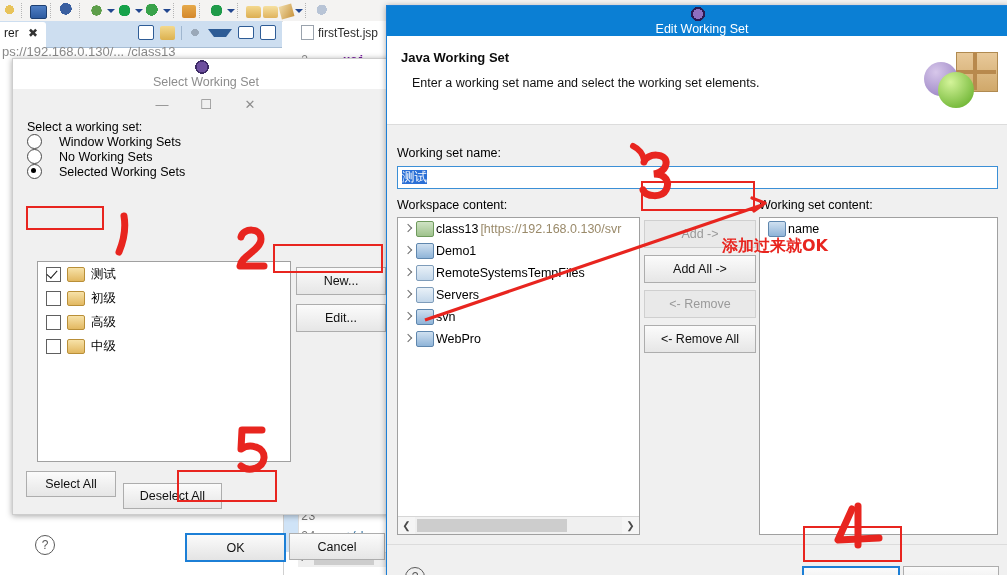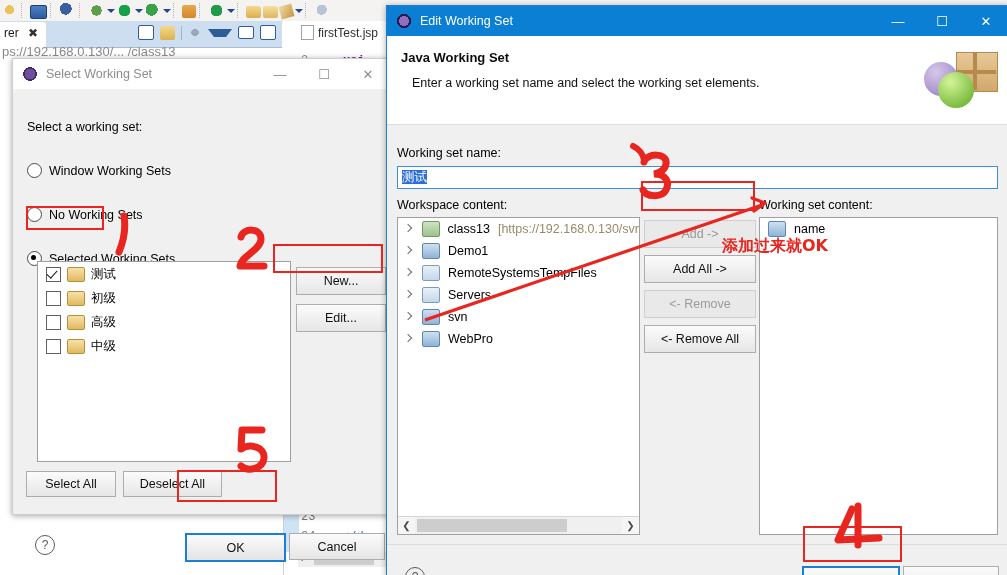--- a/index.html
+++ b/index.html
@@ -21,33 +21,33 @@
   .view-icons{position:absolute;right:6px;top:4px;display:flex;align-items:center;gap:6px;}
   .editor-tabarea{position:absolute;left:283px;top:21px;width:724px;height:26px;background:#ffffff;border-bottom:1px solid #d8d8d8;}
   .editor-tab{position:absolute;left:18px;top:4px;font-size:12px;color:#2f2f2f;display:flex;align-items:center;gap:4px;}
   .code-bg{position:absolute;left:283px;top:47px;width:724px;height:528px;background:#ffffff;}
   .code-line{position:absolute;font-family:"Liberation Mono","DejaVu Sans Mono",monospace;font-size:12px;}
   .ruler{position:absolute;background:#f0f0f0;border-right:1px solid #ddd;}
   .url-ghost{position:absolute;left:2px;top:44px;font-size:13px;color:#8a8a8a;white-space:nowrap;}
 
   
   .dialog{position:absolute;background:#f0f0f0;box-shadow:0 1px 6px rgba(0,0,0,.35);}
-  .titlebar{display:flex;align-items:center;height:30px;padding:0 0 0 9px;}
+  .titlebar{display:flex;align-items:center;height:30px;padding:0 0 0 9px;flex-direction:column;}
   .titlebar .t-icon{width:16px;height:16px;margin-right:8px;flex:0 0 auto;}
   .titlebar .t-text{flex:1;font-size:12.5px;}
   .winbtns{display:flex;align-items:center;height:30px;}
   .winbtn{width:44px;height:30px;display:flex;align-items:center;justify-content:center;font-size:13px;}
 
   
   #sws{left:12px;top:58px;width:377px;height:455px;background:#f0f0f0;border:1px solid #cdcdcd;}
   #sws .titlebar{background:#ffffff;color:#8d8d8d;border-bottom:1px solid #f0f0f0;}
   #sws .winbtn{color:#8d8d8d;}
   .sws-body{position:relative;padding:30px 14px 0 14px;}
   .lbl{font-size:12.5px;color:#000;}
-  .radio-row{display:flex;align-items:center;margin-top:29px;gap:7px;font-size:12.5px;}
+  .radio-row{display:flex;align-items:center;margin-top:0;gap:17px;font-size:12.5px;}
   .radio{width:13px;height:13px;border-radius:50%;border:1px solid #4a4a4a;background:#fff;position:relative;flex:0 0 auto;}
   .radio.on:after{content:"";position:absolute;left:3px;top:3px;width:5px;height:5px;border-radius:50%;background:#000;}
   .list-wrap{position:absolute;left:24px;top:202px;width:252px;height:199px;background:#fff;border:1px solid #a0a0a0;}
   .cbrow{display:flex;align-items:center;height:24px;padding-left:8px;gap:6px;font-size:12.5px;}
   .cbox{width:13px;height:13px;border:1px solid #606060;background:#fff;position:relative;flex:0 0 auto;}
   .cbox.on:after{content:"";position:absolute;left:2px;top:0px;width:5px;height:9px;border:solid #1a1a1a;border-width:0 1.6px 1.6px 0;transform:rotate(42deg);}
   .folder-ico{width:16px;height:13px;position:relative;flex:0 0 auto;}
   .btn{background:linear-gradient(#fbfbfb,#e6e6e6);border:1px solid #adadad;font-size:12.5px;color:#111;
        display:flex;align-items:center;justify-content:center;font-family:inherit;text-align:right;}
   .btn.disabled{color:#9a9a9a;background:#e9e9e9;border:1px solid #cfcfcf;}
@@ -57,21 +57,21 @@
   #ews{left:386px;top:5px;width:621px;height:570px;background:#f0f0f0;border:1px solid #1c7fd6;}
   #ews .titlebar{background:#0b7fd4;color:#ffffff;}
   #ews .winbtn{color:#ffffff;}
   .ews-head{height:88px;background:#fff;border-bottom:1px solid #dcdcdc;position:relative;}
   .ews-title{position:absolute;left:14px;top:14px;font-size:13px;font-weight:bold;color:#0d0d0d;}
   .ews-sub{position:absolute;left:25px;top:40px;font-size:12.5px;color:#111;}
   .ews-body{position:relative;height:calc(100% - 88px);background:#f0f0f0;}
   .txtfield{position:absolute;background:#fff;border:1px solid #3b8fd6;font-size:12.5px;padding:2px 4px;box-sizing:border-box;}
   .sel-text{background:#2a6fd6;color:#fff;}
   .treebox{position:absolute;background:#fff;border:1px solid #a0a0a0;box-sizing:border-box;overflow:hidden;}
-  .trow{display:flex;align-items:center;height:22px;padding-left:5px;gap:8px;font-size:12.5px;white-space:nowrap;}
+  .trow{display:flex;align-items:center;height:22px;padding-left:5px;gap:2px;font-size:12.5px;white-space:nowrap;}
   .chev{width:11px;height:11px;position:relative;flex:0 0 auto;}
   .chev:after{content:"";position:absolute;left:2px;top:1px;width:5px;height:5px;border:solid #6b6b6b;border-width:1.4px 1.4px 0 0;transform:rotate(45deg);}
   .hscroll{position:absolute;height:17px;background:#f5f5f5;border-top:1px solid #d6d6d6;display:flex;align-items:center;}
   .hs-arrow{width:17px;height:17px;display:flex;align-items:center;justify-content:center;font-size:10px;color:#4a4a4a;}
   .hs-thumb{height:13px;background:#cdcdcd;}
   .hs-track{flex:1;height:17px;background:#f0f0f0;display:flex;align-items:center;}
   .footer{position:absolute;left:0;bottom:0;width:100%;height:62px;background:#f0f0f0;border-top:1px solid #dcdcdc;}
 
   .help-ico{width:18px;height:18px;border-radius:50%;border:1.4px solid #5a5a5a;color:#5a5a5a;
             font-size:12px;display:flex;align-items:center;justify-content:center;}
@@ -202,21 +202,21 @@
       <span class="cbox"></span>
       <span class="folder-ico" style="background:linear-gradient(#f7e2a8,#e2b861);border:1px solid #b98f38;border-radius:2px;"></span>
       <span>中级</span>
     </div>
   </div>
 
   <div class="btn" style="position:absolute;left:283px;top:208px;width:88px;height:26px;">New...</div>
   <div class="btn" style="position:absolute;left:283px;top:245px;width:88px;height:26px;">Edit...</div>
 
   <div class="btn" style="position:absolute;left:13px;top:412px;width:88px;height:24px;">Select All</div>
-  <div class="btn" style="position:absolute;left:110px;top:412px;width:97px;height:24px;">Deselect All</div>
+  <div class="btn" style="position:absolute;left:110px;top:424px;width:97px;height:24px;">Deselect All</div>
 
   <div class="help-ico" style="position:absolute;left:22px;top:476px;">?</div>
 
   <div class="btn default" style="position:absolute;left:172px;top:474px;width:97px;height:25px;">OK</div>
   <div class="btn" style="position:absolute;left:276px;top:474px;width:94px;height:25px;">Cancel</div>
 </div>
 
 <div class="dialog" id="ews">
   <div class="titlebar">
     <span class="t-icon" style="background:radial-gradient(circle at 50% 50%,#8e6fc0 0 44%,#2b1a52 45%,#2b1a52 62%,transparent 63%);border-radius:3px;"></span>

